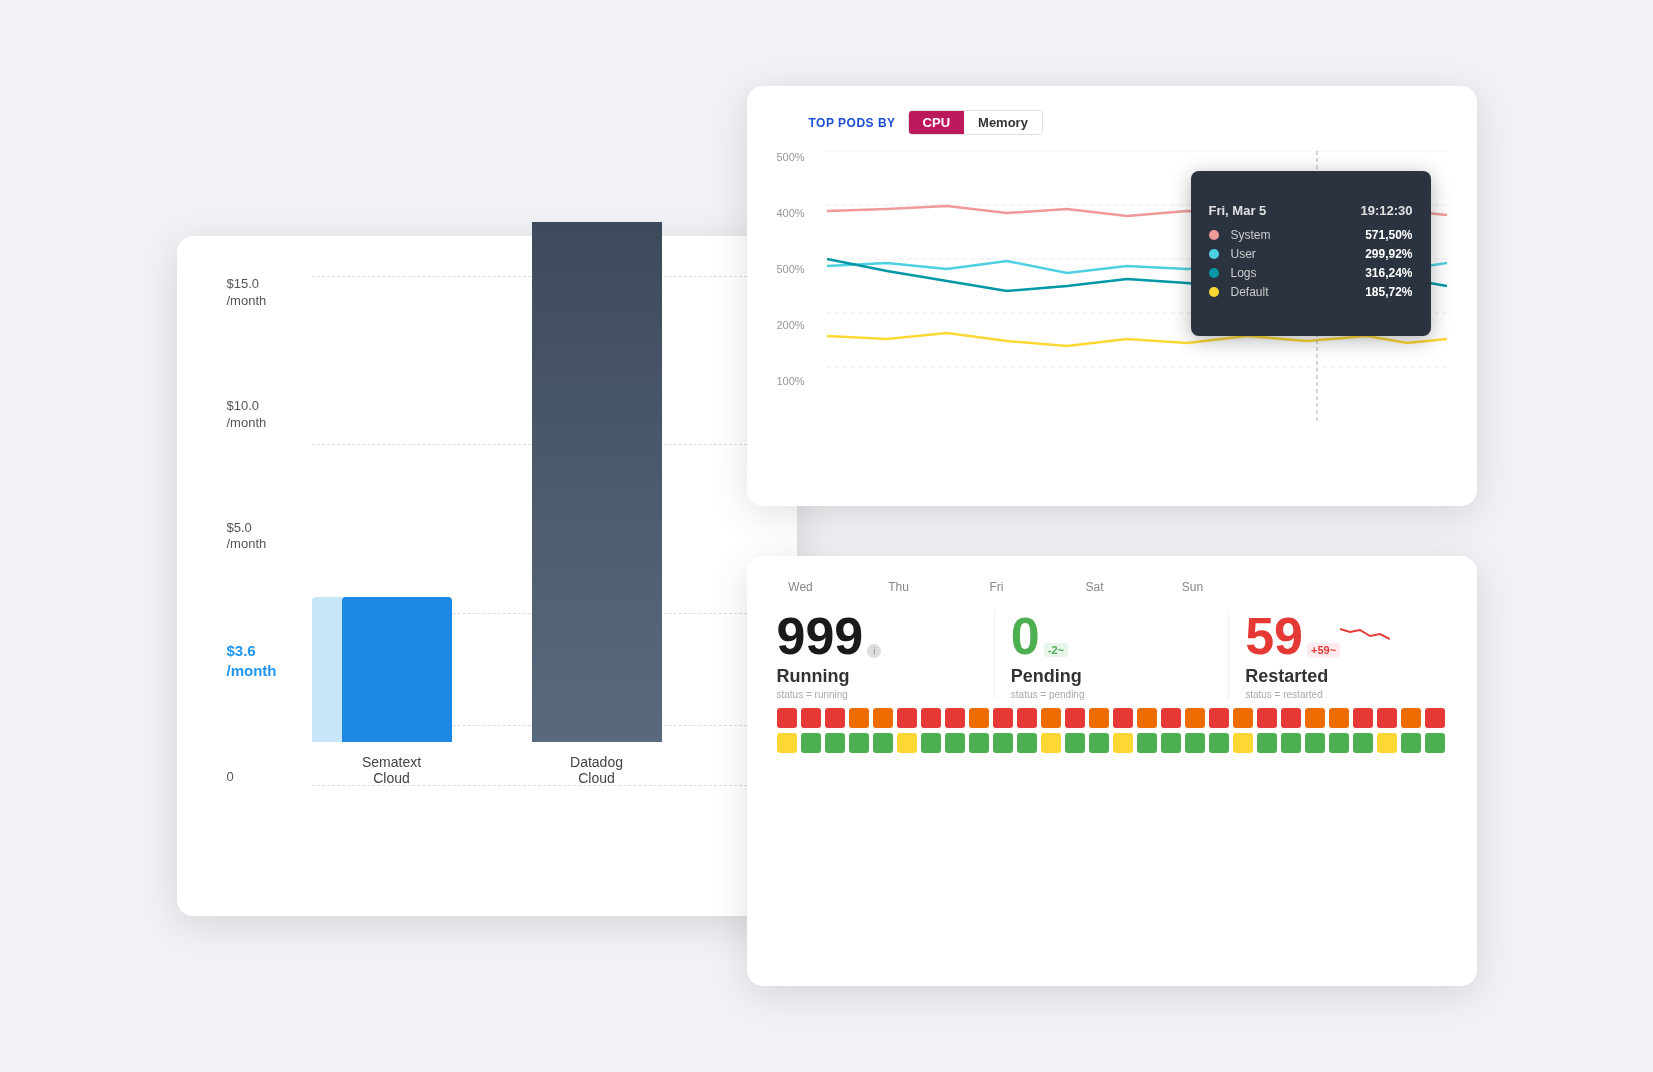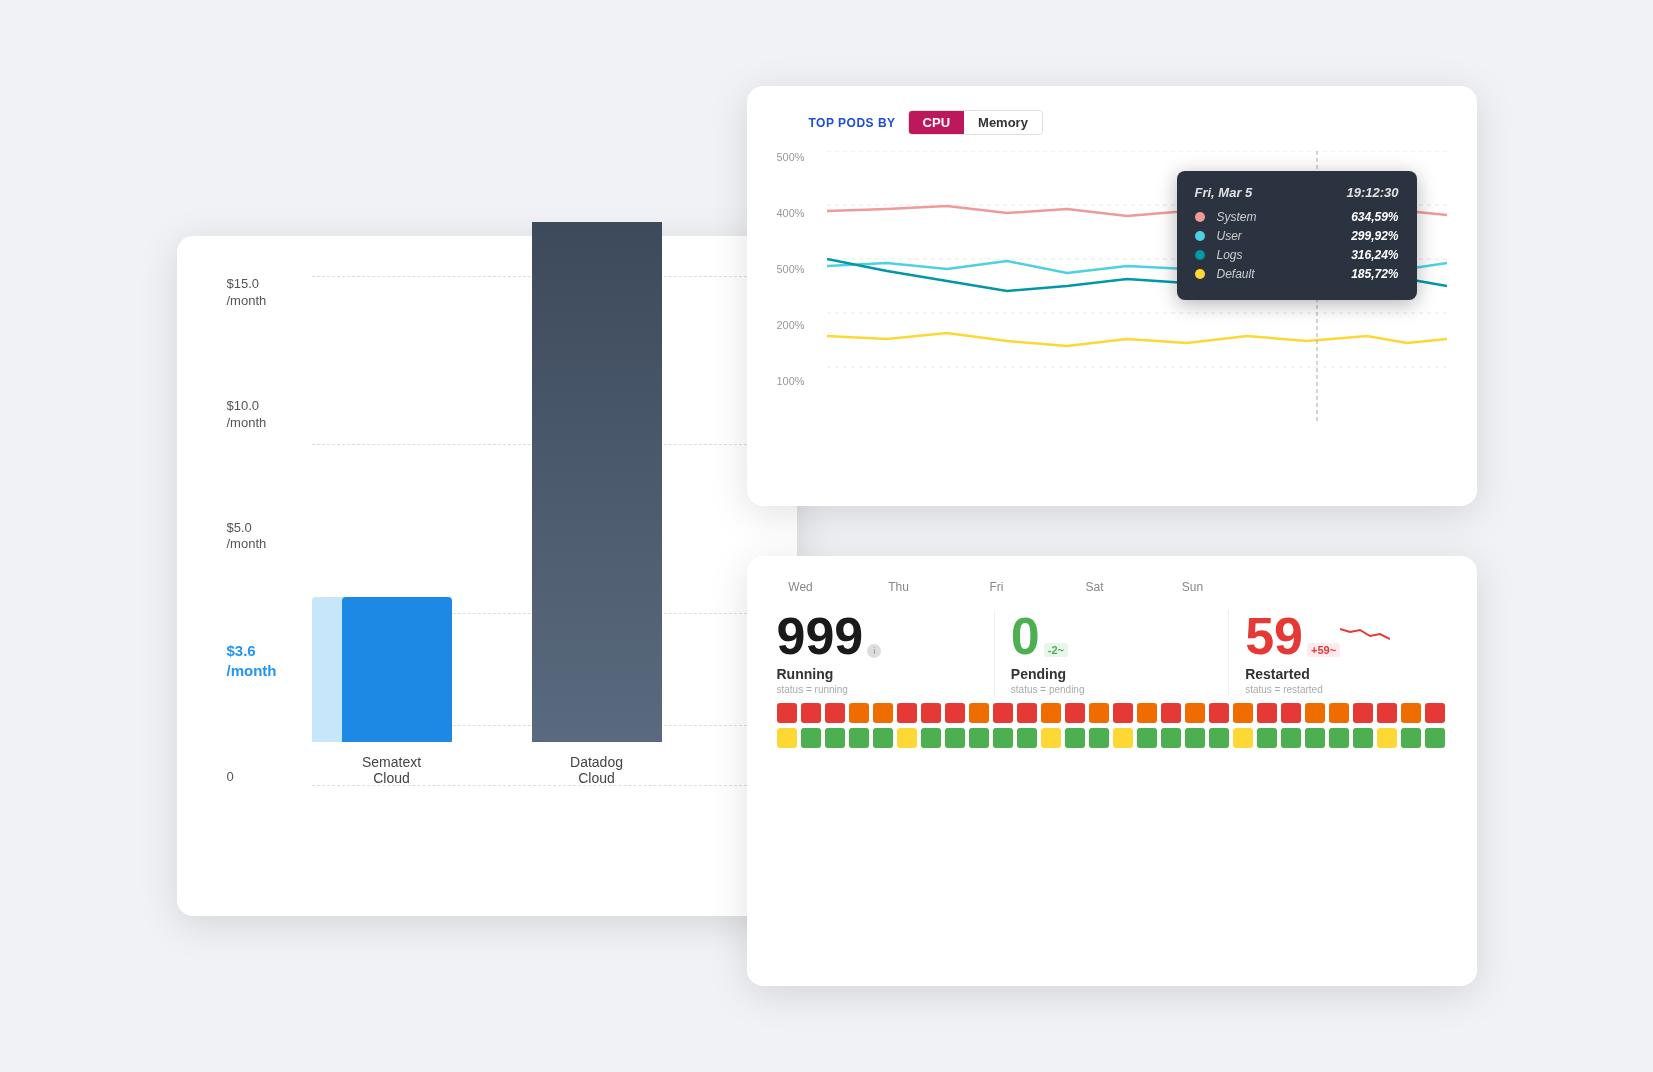--- a/index.html
+++ b/index.html
@@ -202,30 +202,29 @@
       position: absolute;
       left: 50px;
       top: 0;
       right: 0;
       height: 270px;
     }
 
     
     .tooltip-box {
       position: absolute;
-      right: 30px;
+      right: 16px;
       top: 20px;
       background: #2c3340;
       border-radius: 8px;
-      padding: 14px 18px;
+      padding: 32px 18px;
       color: white;
       min-width: 240px;
       z-index: 10;
       box-shadow: 0 4px 20px rgba(0,0,0,0.3);
-      font-style: italic;
     }
 
     .tooltip-header {
       display: flex;
       justify-content: space-between;
       margin-bottom: 10px;
     }
 
     .tooltip-date {
       font-size: 13px;
@@ -327,21 +326,21 @@
       padding: 1px 4px;
       display: inline-block;
       margin-left: 4px;
       vertical-align: super;
     }
 
     .badge-green { background: #e8f5e9; color: #4CAF50; }
     .badge-red { background: #ffebee; color: #e53935; }
 
     .metric-label {
-      font-size: 14px;
+      font-size: 18px;
       font-weight: 700;
       color: #333;
       margin-bottom: 2px;
     }
 
     .metric-sublabel {
       font-size: 10px;
       color: #aaa;
     }
 
@@ -476,21 +475,21 @@
 
         
         <div class="tooltip-box">
           <div class="tooltip-header">
             <span class="tooltip-date">Fri, Mar 5</span>
             <span class="tooltip-time">19:12:30</span>
           </div>
           <div class="tooltip-row">
             <div class="tooltip-dot" style="background:#ef9a9a;"></div>
             <span class="tooltip-label">System</span>
-            <span class="tooltip-value">634,59%</span>
+            <span class="tooltip-value">571,50%</span>
           </div>
           <div class="tooltip-row">
             <div class="tooltip-dot" style="background:#4DD0E1;"></div>
             <span class="tooltip-label">User</span>
             <span class="tooltip-value">299,92%</span>
           </div>
           <div class="tooltip-row">
             <div class="tooltip-dot" style="background:#0097A7;"></div>
             <span class="tooltip-label">Logs</span>
             <span class="tooltip-value">316,24%</span>

